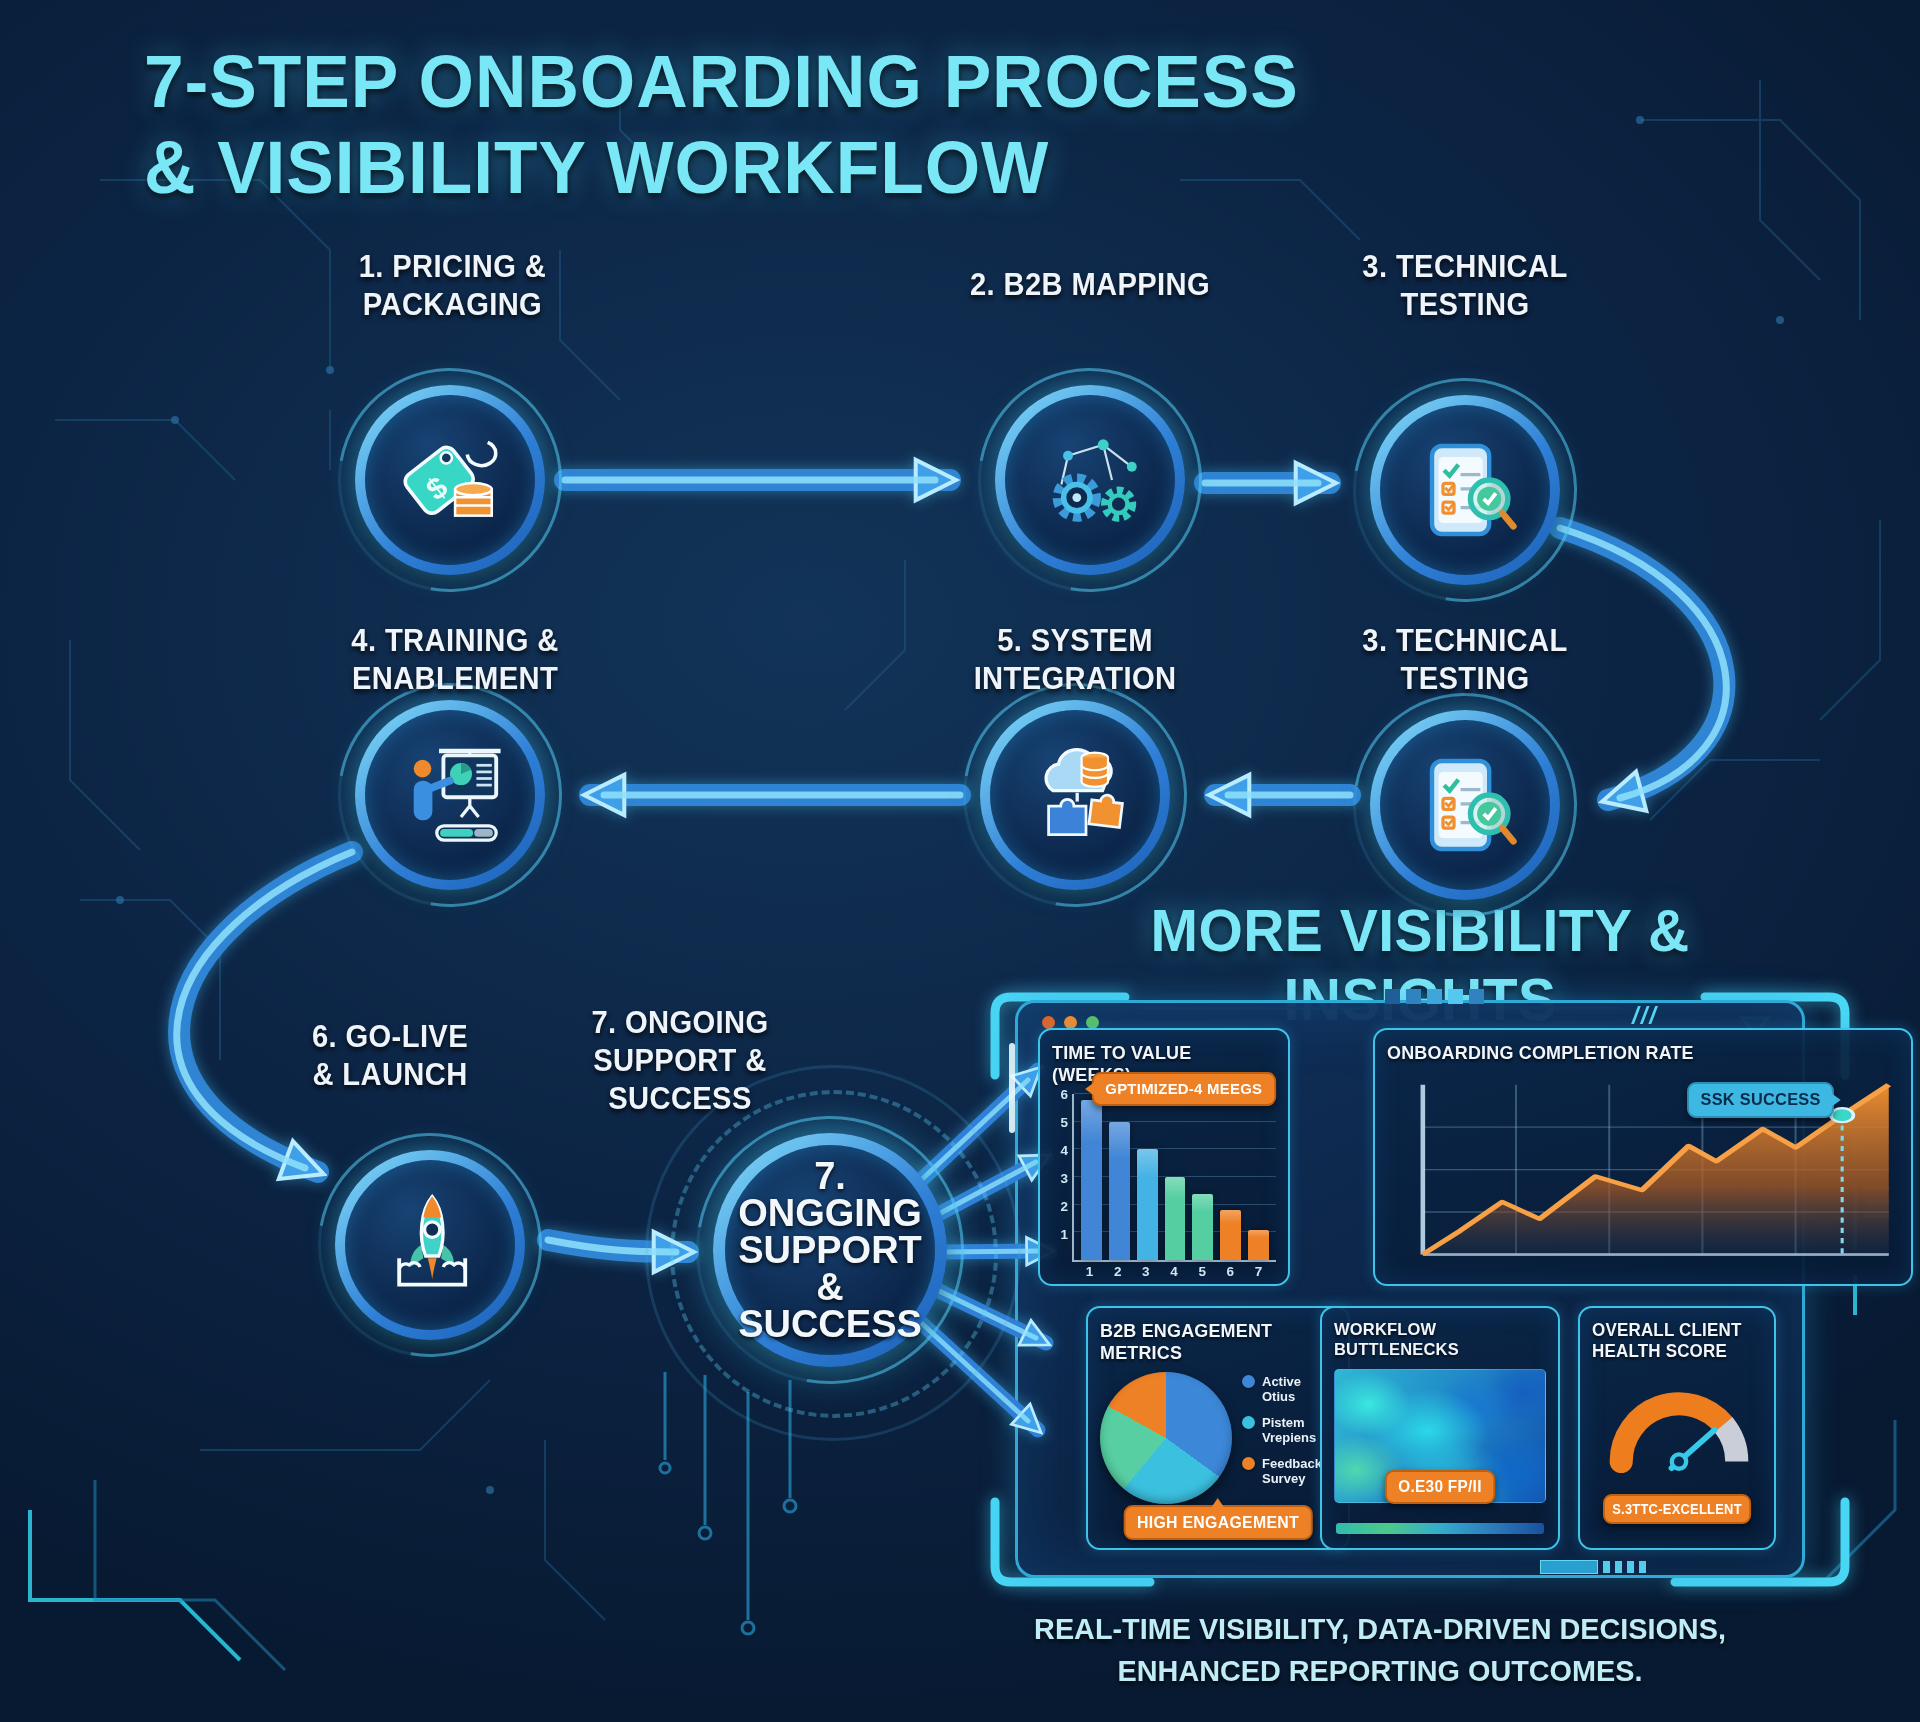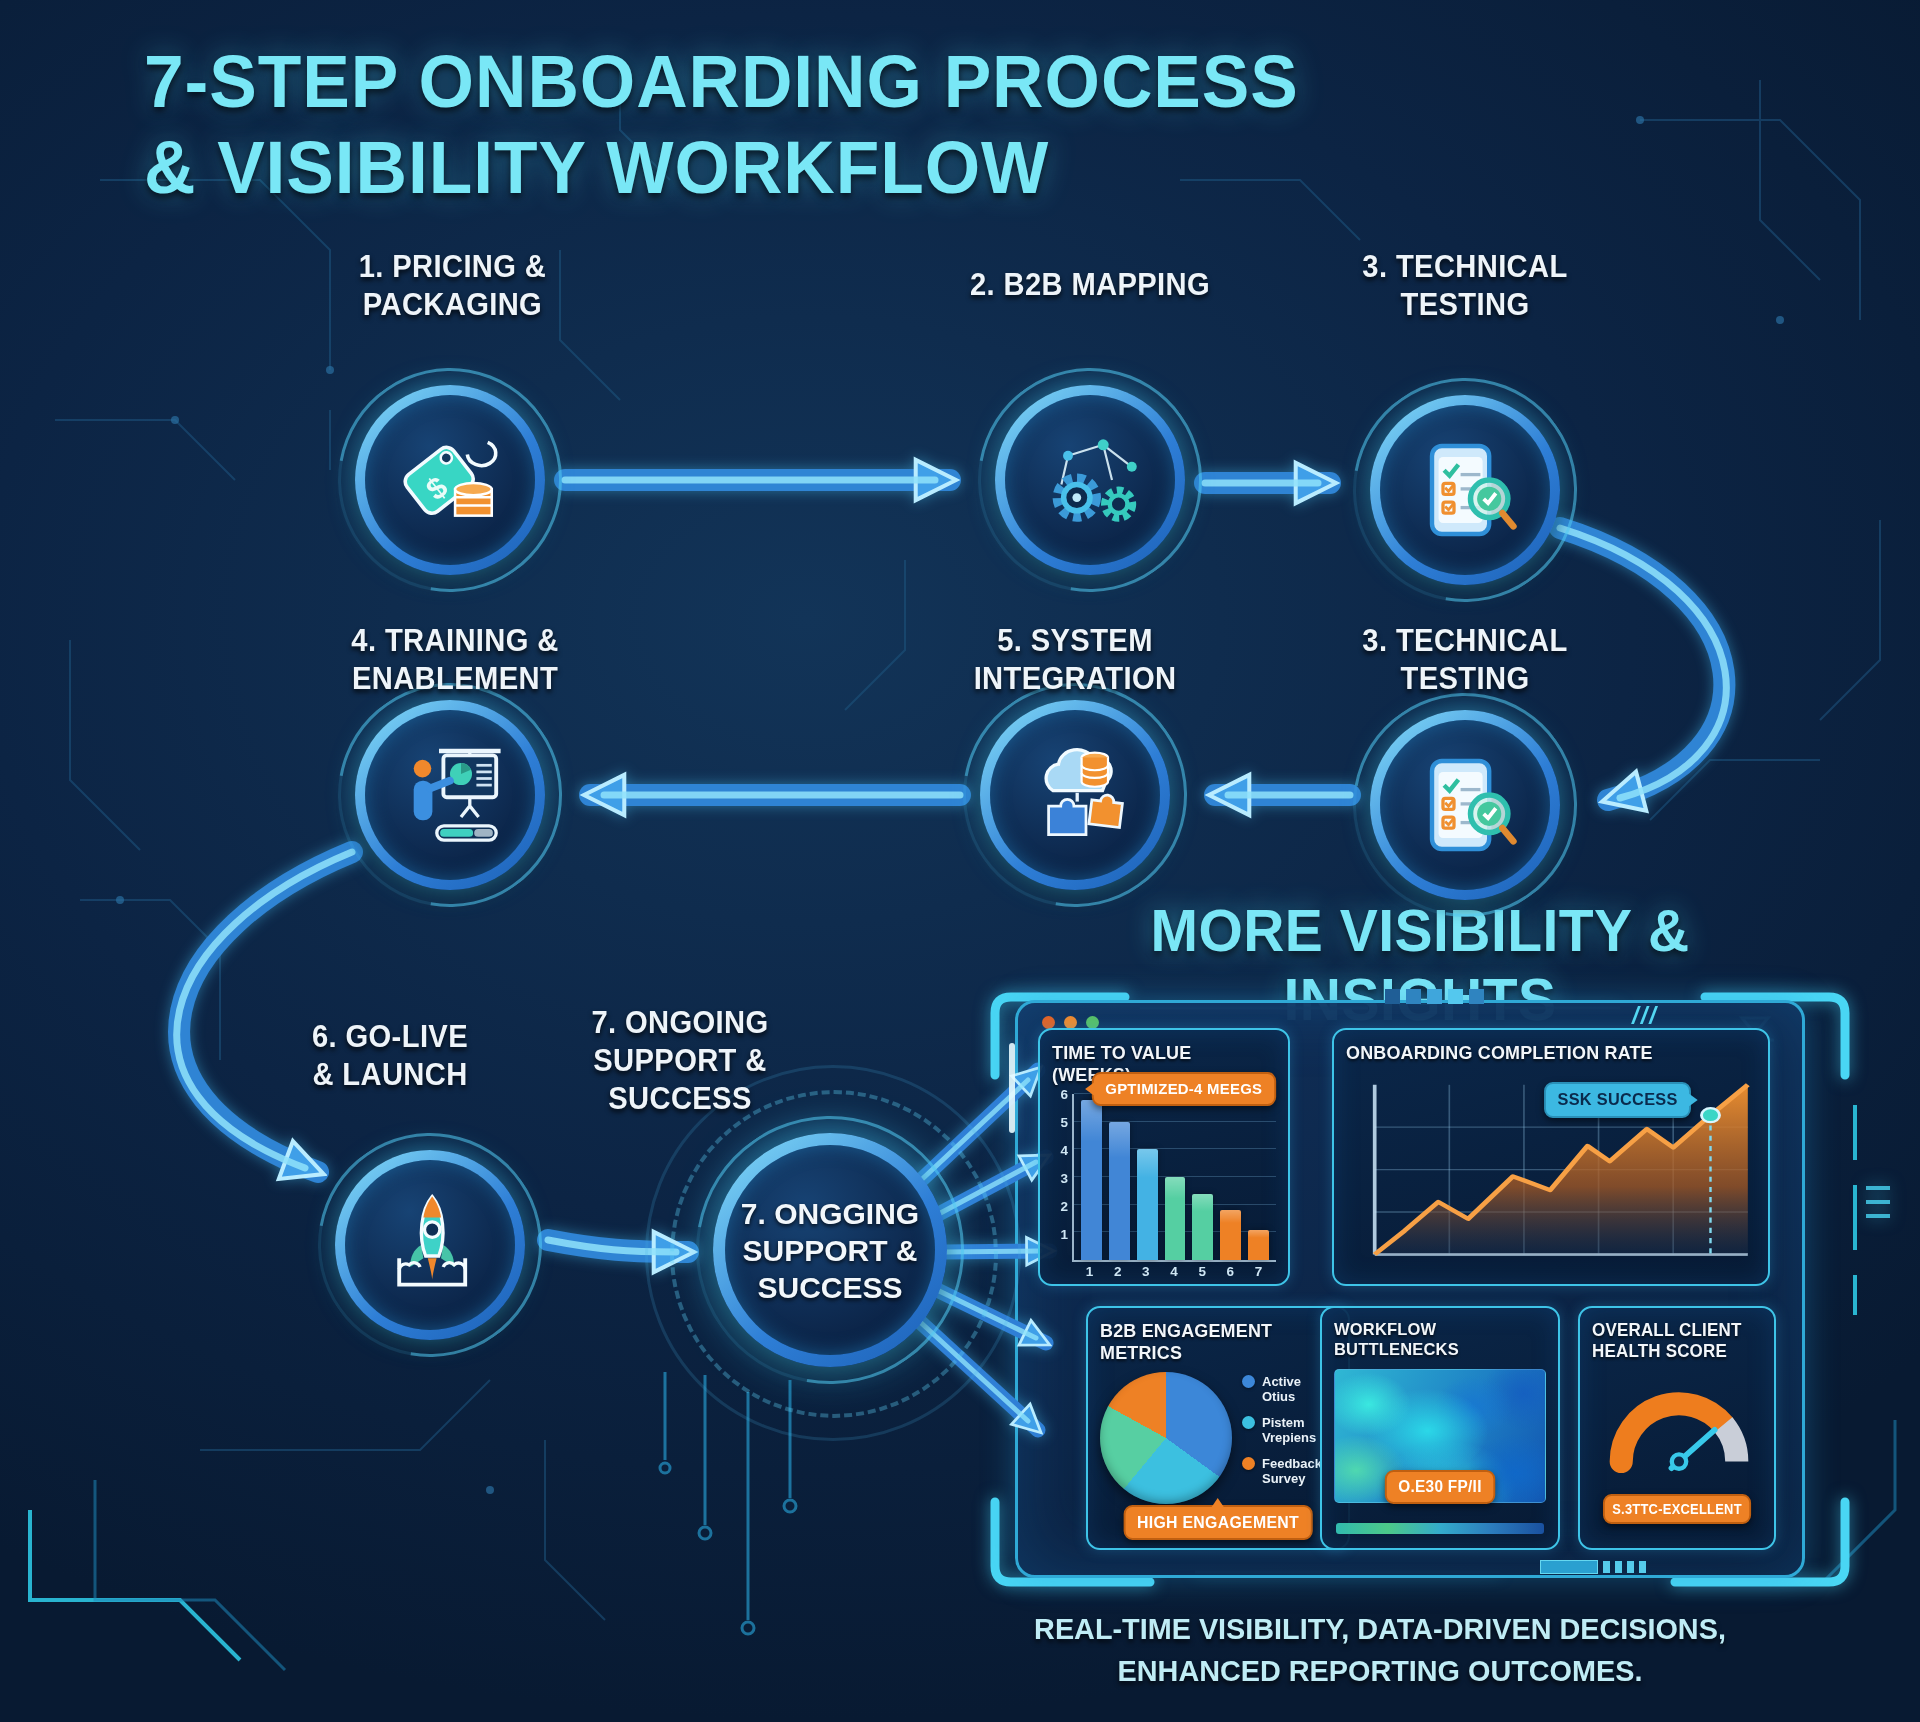--- a/index.html
+++ b/index.html
@@ -38,21 +38,21 @@
   }
   .core{
     width:100%;height:100%;border-radius:50%;
     background:radial-gradient(circle at 38% 30%,#174374,#0b2346 72%);
     box-shadow:inset 0 0 20px rgba(40,150,220,.45);
     display:flex;align-items:center;justify-content:center;
   }
   .center-node{width:234px;height:234px;}
   .center-node .ring{padding:12px;box-shadow:0 0 40px rgba(64,200,248,.7),0 8px 18px rgba(0,0,0,.5);}
   .center-node .core{flex-direction:column;text-align:center;color:#f2f7fb;font-weight:bold;
-    font-size:30px;line-height:37px;text-shadow:0 2px 4px rgba(0,0,0,.8);}
+    font-size:38px;line-height:37px;text-shadow:0 2px 4px rgba(0,0,0,.8);}
   .big-ring{position:absolute;border-radius:50%;z-index:4;}
   #big-ring-1{left:670px;top:1090px;width:320px;height:320px;border:4px dashed rgba(94,205,242,.35);}
   #big-ring-2{left:645px;top:1065px;width:370px;height:370px;border:3px solid rgba(70,180,230,.18);}
   
   #arrows{position:absolute;inset:0;z-index:4;filter:drop-shadow(0 0 7px rgba(70,190,240,.45));}
   .arrow-outer{fill:none;stroke:#2f84d4;stroke-width:22;stroke-linecap:round;}
   .arrow-core{fill:none;stroke:#8fe2fa;stroke-width:7;stroke-linecap:round;opacity:.85;}
   .fan-outer{fill:none;stroke:#2f7fd6;stroke-width:15;stroke-linecap:round;}
   .fan-core{fill:none;stroke:#8fe2fa;stroke-width:5;stroke-linecap:round;opacity:.8;}
   
@@ -111,21 +111,21 @@
   .ttv-bars{position:absolute;inset:0;display:flex;align-items:flex-end;gap:7px;padding:0 7px;}
   .bar{flex:1;border-radius:2px 2px 0 0;
     background-image:linear-gradient(rgba(255,255,255,.28),rgba(255,255,255,0) 26%);
     box-shadow:0 0 6px rgba(0,0,0,.35);}
   .ttv-x{display:flex;margin-left:20px;padding:2px 7px 0 7px;gap:7px;}
   .ttv-x span{flex:1;text-align:center;font-size:13.5px;color:#cfe6f4;font-weight:bold;}
   #ttv-badge{right:8px;top:42px;}
   #ttv-badge::before{content:'';position:absolute;left:-9px;top:50%;margin-top:-7px;
     border-right:10px solid #ee8125;border-top:7px solid transparent;border-bottom:7px solid transparent;}
   
-  #card-ocr{left:1332px;top:1028px;width:438px;height:258px;}
+  #card-ocr{left:1373px;top:1028px;width:540px;height:258px;}
   .ocr-plot{position:relative;margin-top:8px;height:192px;}
   .ocr-plot svg{width:100%;height:100%;}
   #ocr-badge{background:#3cb8e2;color:#0a2a4c;border:2px solid #2a90b8;right:62px;top:10px;font-size:17px;}
   #ocr-badge::after{content:'';position:absolute;right:-9px;top:50%;margin-top:-7px;
     border-left:10px solid #3cb8e2;border-top:7px solid transparent;border-bottom:7px solid transparent;}
   
   #card-eng{left:1038px;top:1306px;width:264px;height:244px;margin-left:48px;}
   .pie-row{display:flex;gap:10px;margin-top:8px;align-items:flex-start;}
   .pie{width:132px;height:132px;border-radius:50%;flex:none;
     box-shadow:0 5px 12px rgba(0,0,0,.5),inset 0 -4px 8px rgba(0,0,0,.25);}

